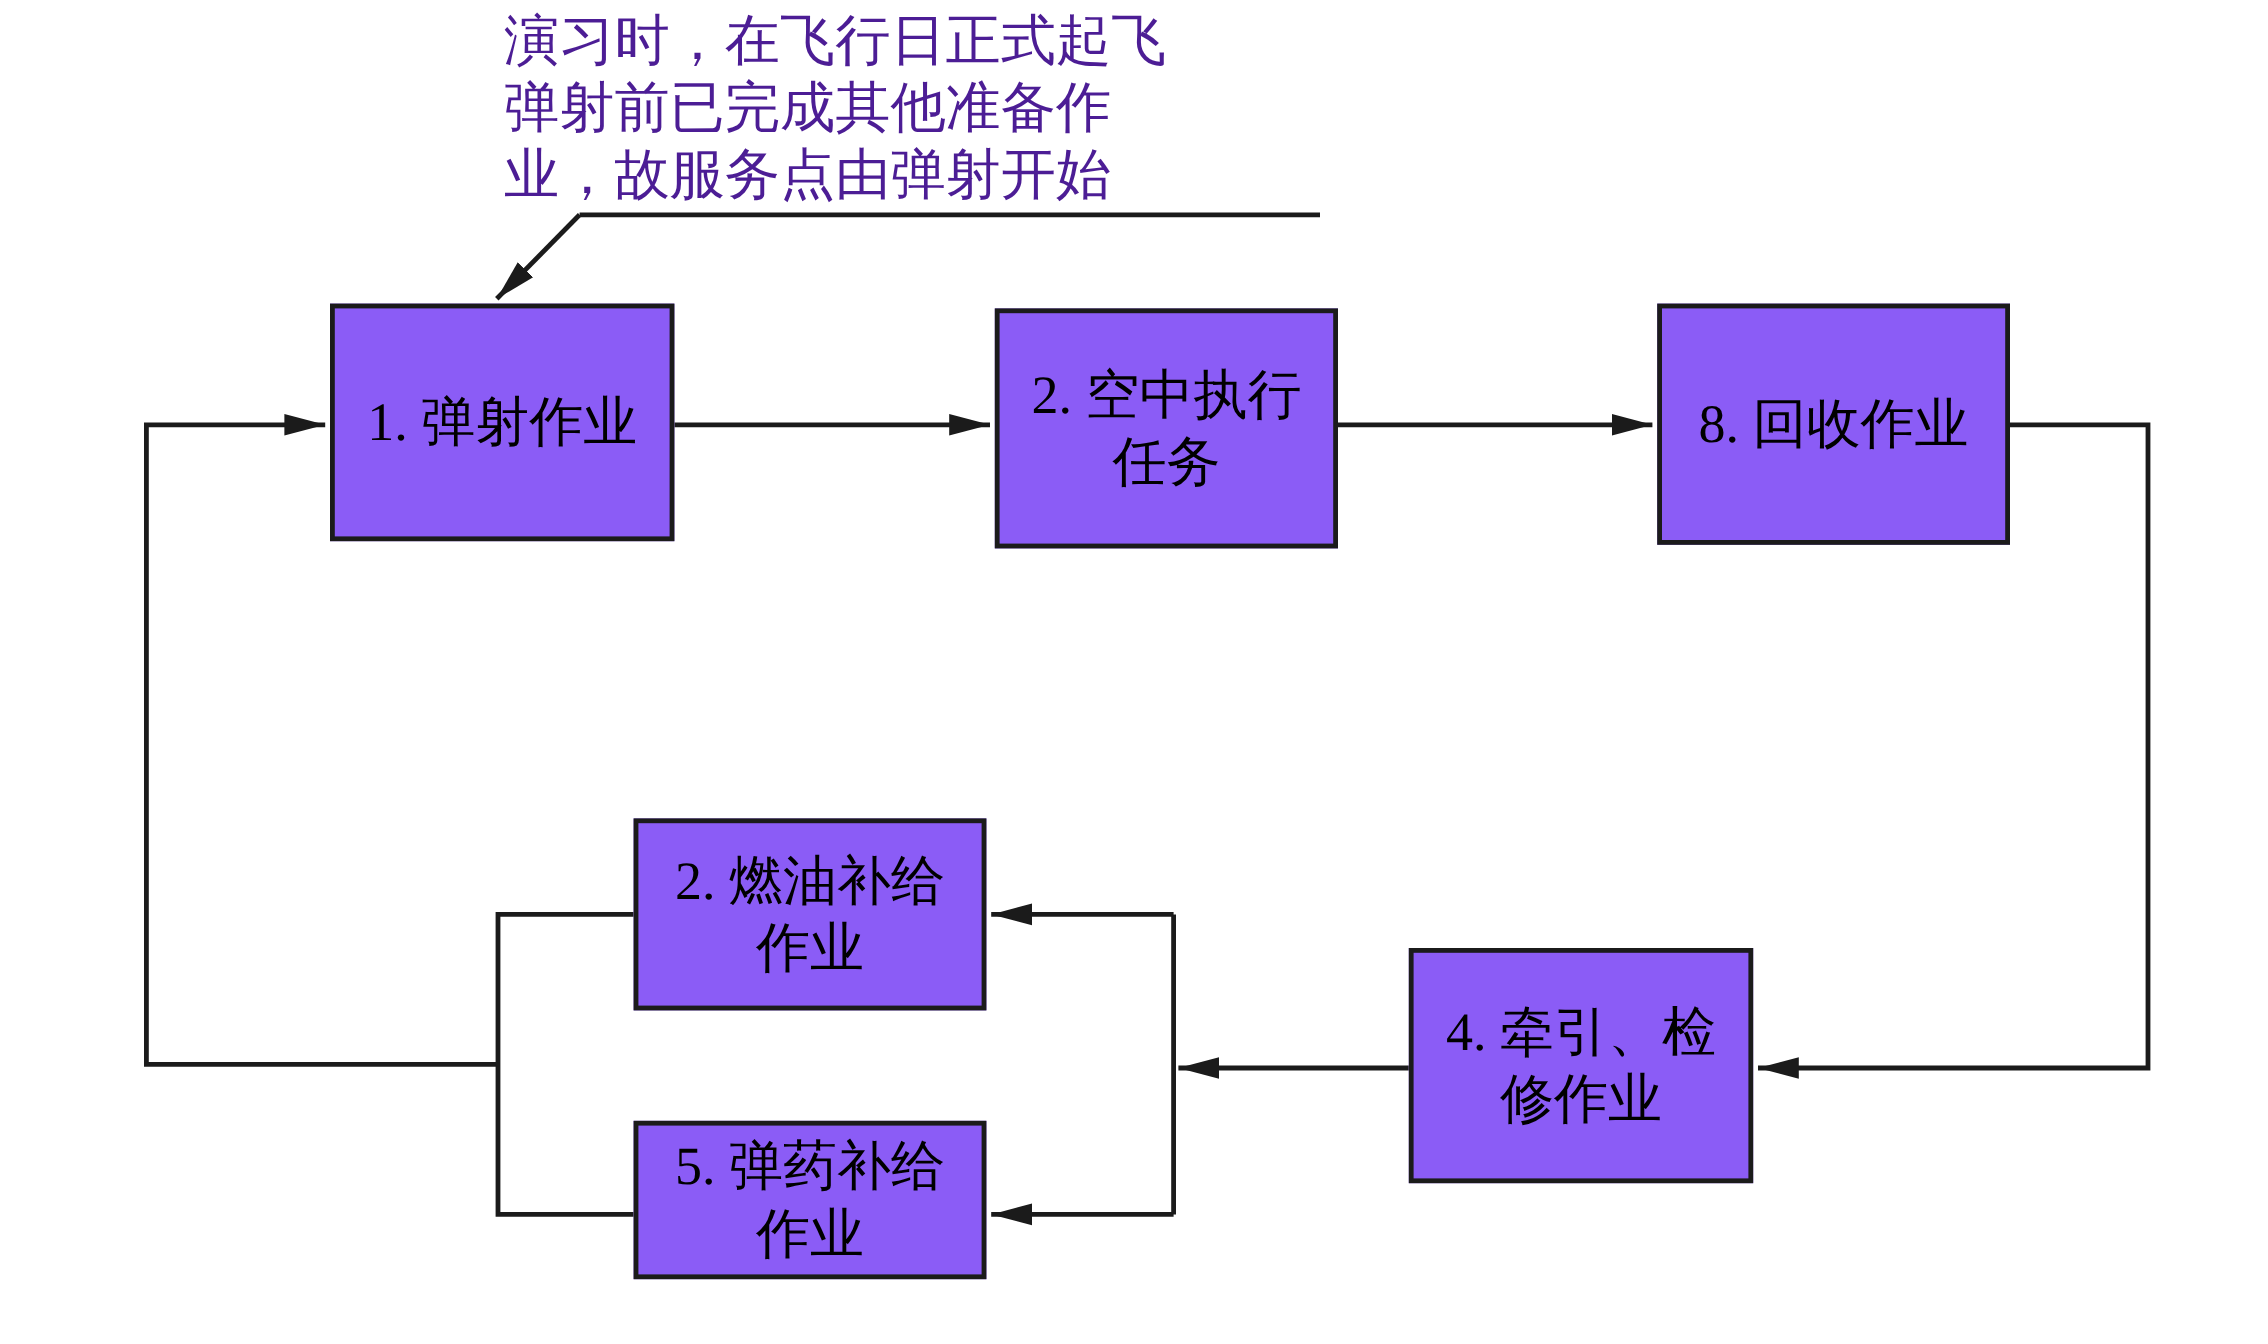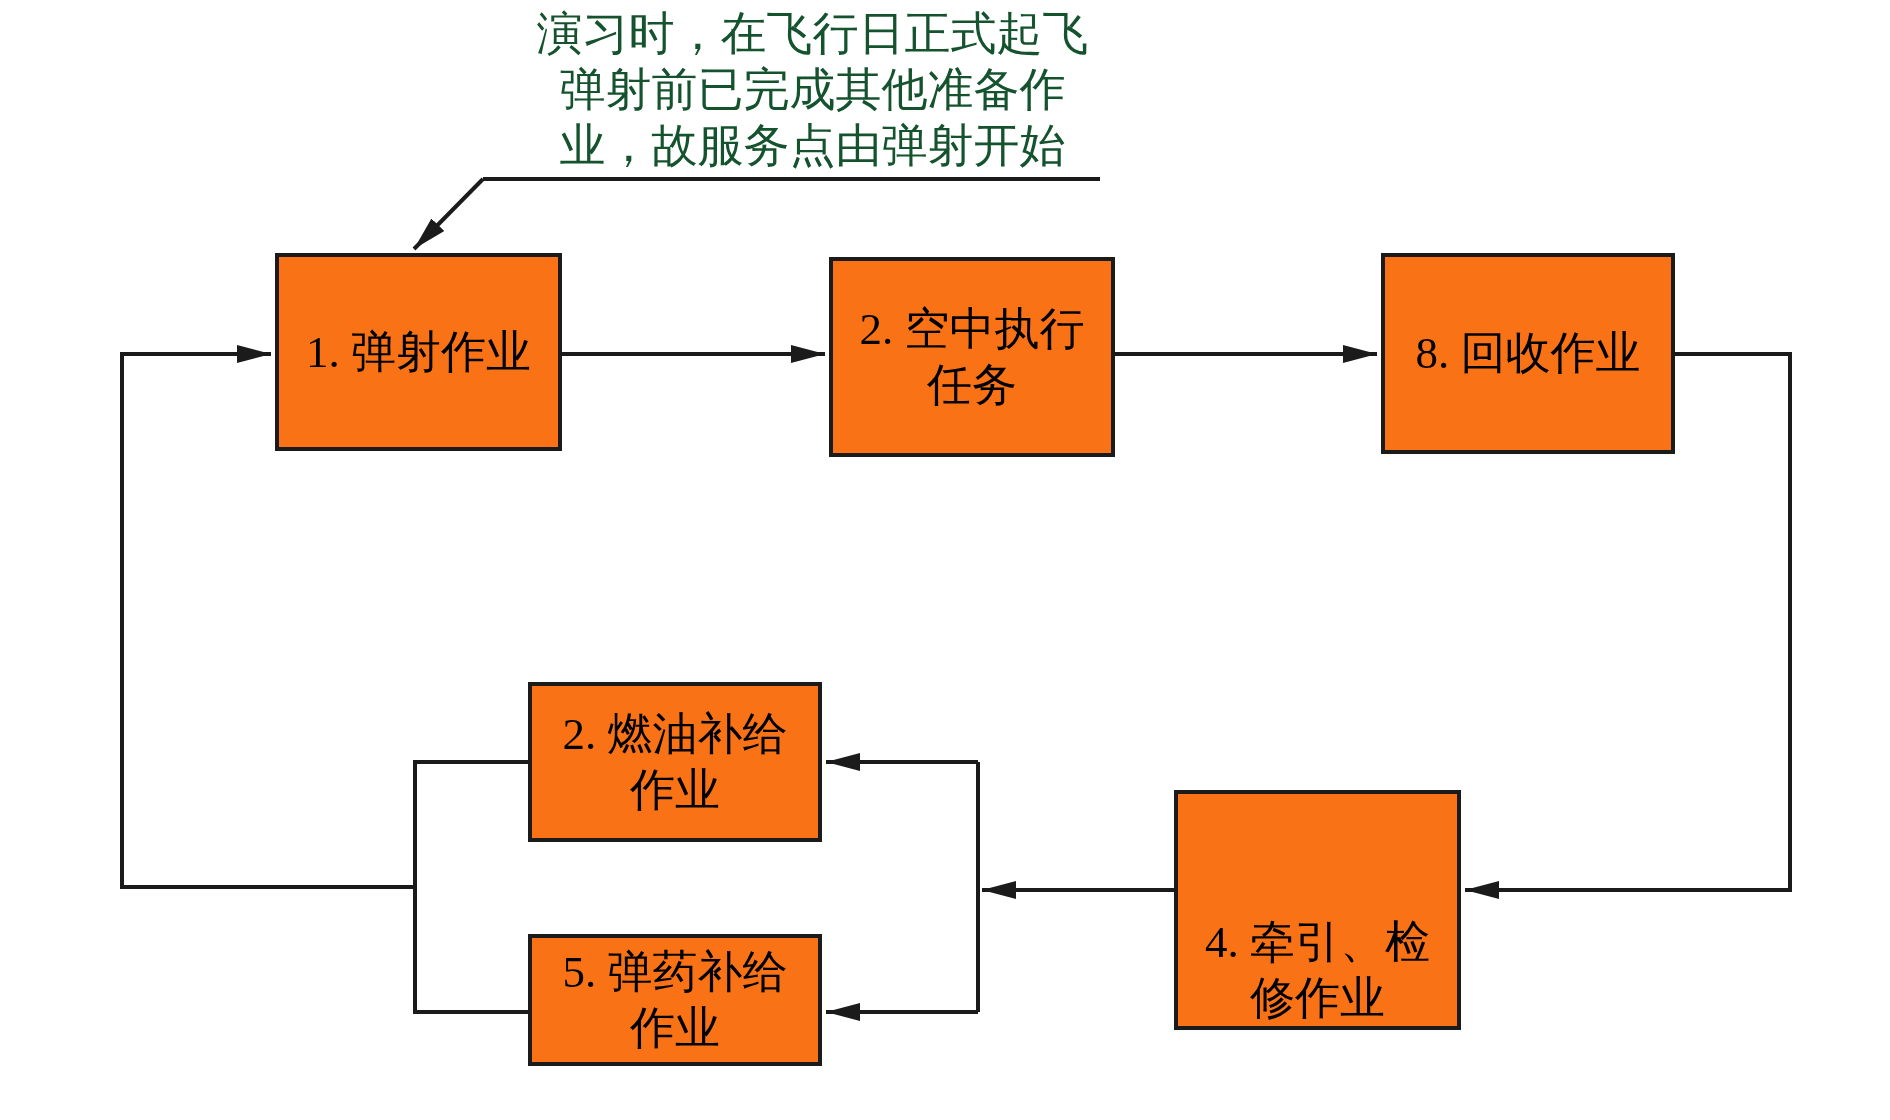--- a/index.html
+++ b/index.html
@@ -9,49 +9,48 @@
     height: 1120px;
     background: #ffffff;
     overflow: hidden;
     font-family: "Liberation Serif", "DejaVu Serif", serif;
     color: #000000;
   }
   .wires { position: absolute; left: 0; top: 0; }
   .wire { stroke: #1b1b1b; stroke-width: 4; fill: none; }
   .box {
     position: absolute;
-    background: #f97316;
+    background: #8b5cf6;
     border: 4px solid #1b1b1b;
     box-sizing: border-box;
     display: flex;
     align-items: center;
     justify-content: center;
     text-align: center;
   }
   .box .label {
     white-space: pre-line;
     font-size: 45px;
     line-height: 1.25;
     color: #000000;
   }
   .annotation {
     position: absolute;
-    left: 440px;
+    left: 420px;
     top: 6px;
     width: 745px;
-    text-align: center;
     font-size: 46px;
     line-height: 1.22;
     white-space: pre-line;
-    color: #14532d;
+    color: #4c1d95;
   }
   #box-1  { left: 275px;  top: 253px; width: 287px; height: 198px; }
   #box-2  { left: 829px;  top: 257px; width: 286px; height: 200px; }
   #box-3  { left: 1381px; top: 253px; width: 294px; height: 201px; }
-  #box-4  { left: 1174px; top: 790px; width: 287px; height: 240px; align-items: flex-end; }
+  #box-4  { left: 1174px; top: 790px; width: 287px; height: 196px; }
   #box-5a { left: 528px;  top: 682px; width: 294px; height: 160px; }
   #box-5b { left: 528px;  top: 934px; width: 294px; height: 132px; }
 </style>
 </head>
 <body>
 
 <div class="stage">
 
   <svg class="wires" width="1890" height="1120" viewBox="0 0 1890 1120">
     <defs>

